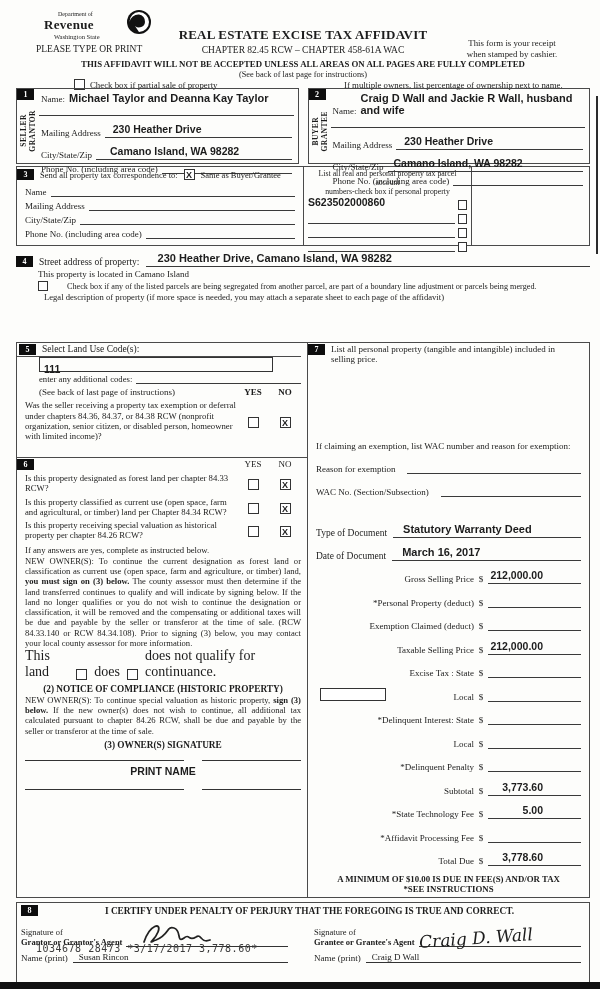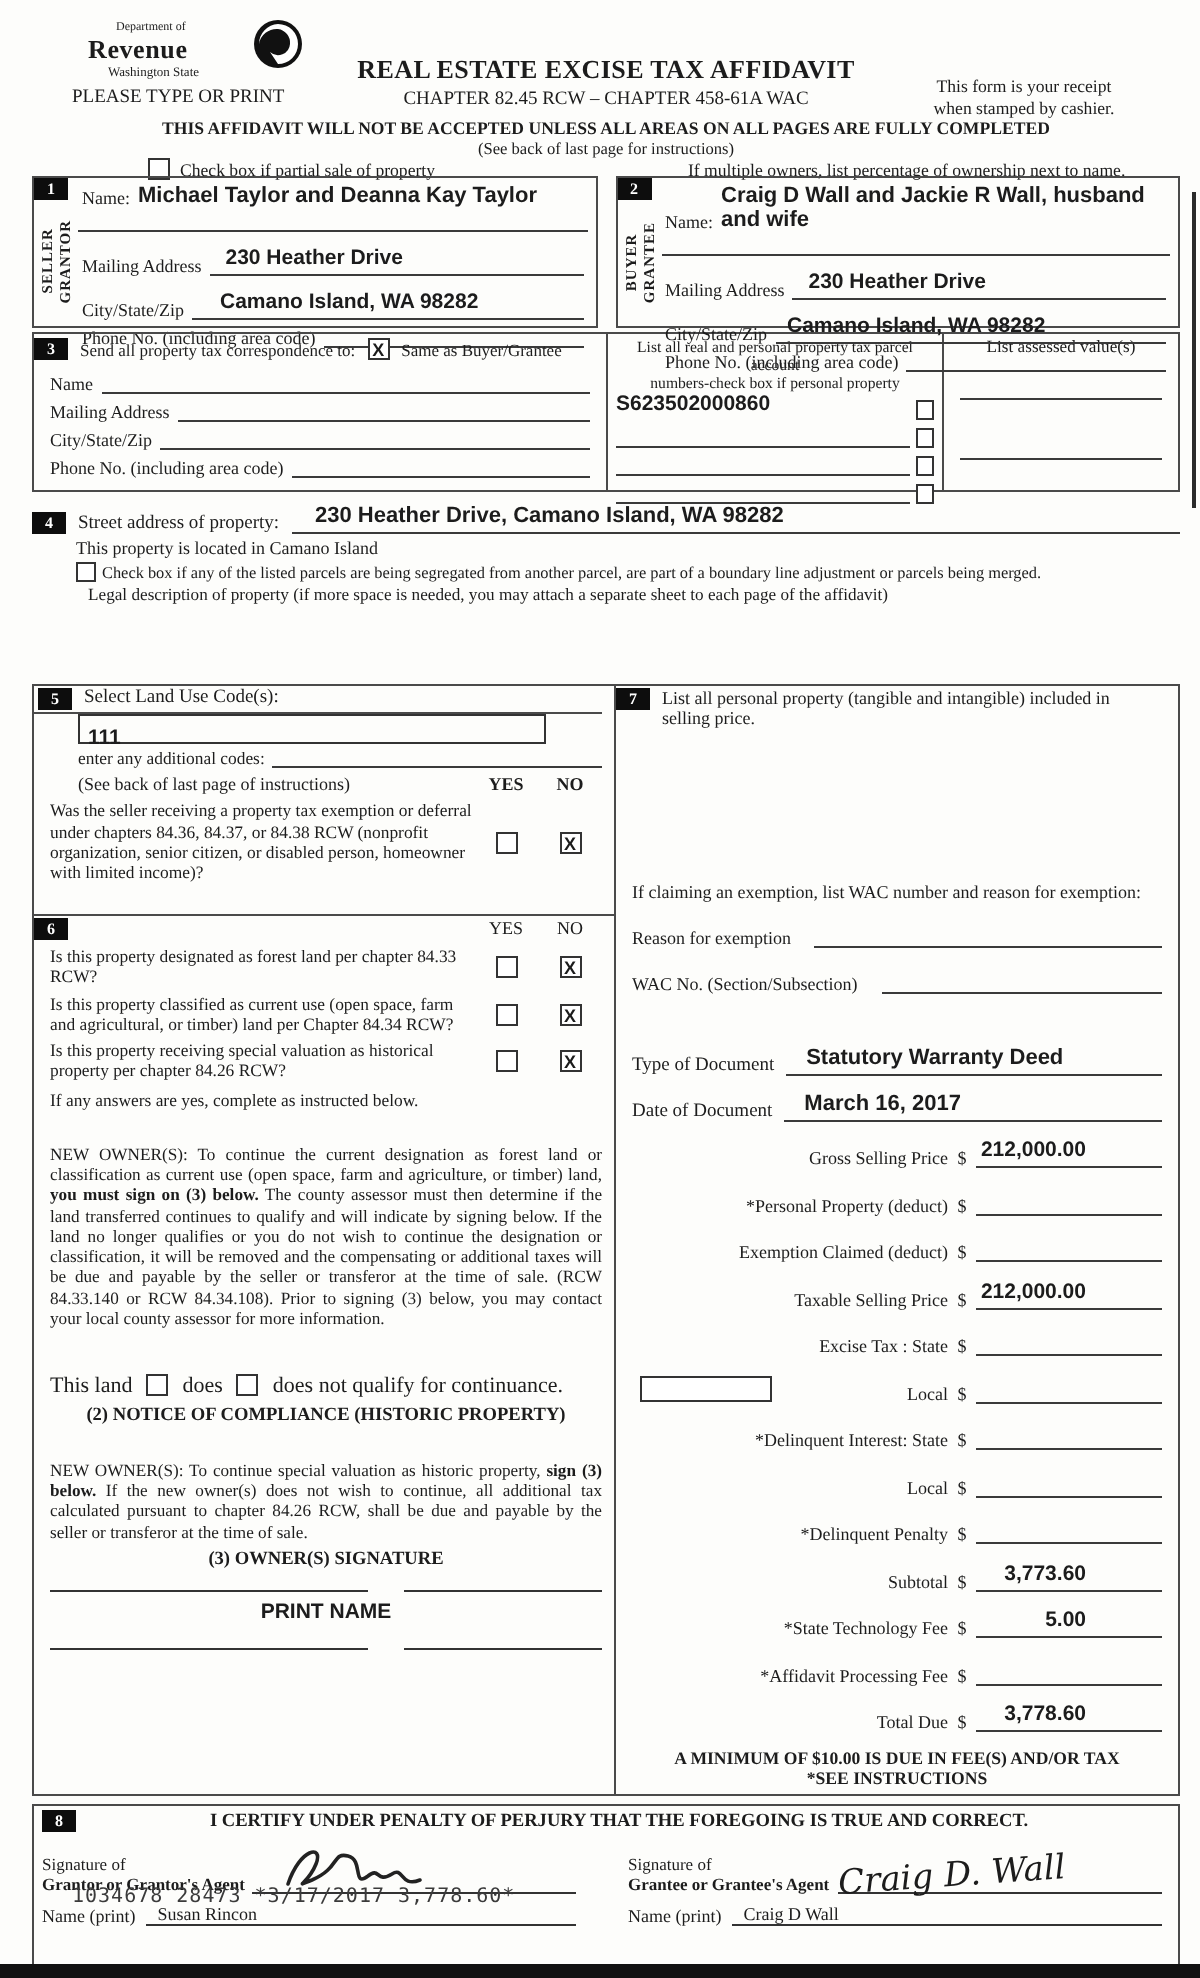--- a/index.html
+++ b/index.html
@@ -56,43 +56,43 @@
   .parcel-cell { width:168px; border-right:1px solid #4a4a4a; padding:2px 4px; }
   .assessed-cell { flex:1; padding:2px 8px; }
   .small-hdr { font-size:7.8px; text-align:center; line-height:9px; }
   .prow { display:flex; align-items:flex-end; gap:3px; height:14px; }
   .prow .uline { min-height:10px; }
 
   
   .sec4 { margin-top:2px; }
   .street-row { display:flex; align-items:flex-end; gap:6px; }
   .street-row .lbl { font-size:9.5px; }
-  .seg-row { display:flex; gap:3px; align-items:center; margin:2px 0 0 22px; font-size:8.2px; }
+  .seg-row { display:flex; gap:19px; align-items:center; margin:2px 0 0 22px; font-size:8.2px; }
   .located { font-size:9px; margin:2px 0 0 22px; }
   .legal-lbl { font-size:8.6px; margin:1px 0 0 28px; }
   .legal { font-family:"Liberation Sans", sans-serif; font-weight:bold; font-size:11px; line-height:14px; margin:6px 4px 0 4px; }
 
   
   .mid { display:flex; margin-top:40px; align-items:stretch; }
   .leftcol { width:292px; display:flex; flex-direction:column; }
   .box { border:1px solid #4a4a4a; }
   .sec5 { height:116px; padding:0 6px 2px 0; }
   .sec6 { flex:1; border-top:none; padding:0 6px 3px 8px; }
   .sec7 { flex:1; border-left:none; padding:0 8px 3px 8px; display:flex; flex-direction:column; }
   .hdr-row { display:flex; gap:6px; align-items:flex-start; }
   .yn-head { display:flex; margin-left:auto; font-size:9px; font-weight:normal; }
   .yn-head span { width:32px; text-align:center; }
   .q-row { display:flex; align-items:center; margin-top:3px; }
   .q-text { flex:1; font-size:8.7px; line-height:10.3px; }
   .yn-cells { display:flex; flex:none; }
   .yn-cells span.cell { width:32px; text-align:center; }
   .code-box { border:1px solid #333; width:234px; height:15px; margin-left:22px; padding:1px 4px; }
-  .para { font-size:8.6px; line-height:10.2px; text-align:justify; margin-top:17px; }
+  .para { font-size:8.6px; line-height:10.2px; text-align:justify; margin-top:1px; }
   .notice-title { font-weight:bold; font-size:9.3px; text-align:center; margin-top:4px; }
-  .land-row { display:flex; align-items:flex-start; gap:7px; font-size:11px; margin-top:23px; }
+  .land-row { display:flex; align-items:flex-end; gap:7px; font-size:14px; margin-top:0; }
   .sigpair { display:flex; gap:18px; margin-top:12px; }
   .sigpair .left { flex:1.6; } .sigpair .right { flex:1; }
   .sline { border-top:1px solid #333; }
   .scap { font-weight:bold; font-size:9px; text-align:center; margin-top:1px; }
   .printname { font-weight:bold; font-size:10.5px; font-family:"Liberation Sans", sans-serif; text-align:center; margin-top:4px; }
 
   
   .claim { font-size:9px; margin-top:14px; }
   .wacrow { margin-top:12px; }
   .docrow { display:flex; align-items:flex-end; gap:6px; margin-top:4px; }
@@ -245,29 +245,20 @@
             </div>
         <div class="prow">
               <span class="uline"></span>
               <span class="cb cb-sm"></span>
             </div>
         <div class="prow">
               <span class="uline"></span>
               <span class="cb cb-sm"></span>
             </div>
       </div>
-      <div class="assessed-cell">
-        <div class="small-hdr" style="font-size:8.6px;">List assessed value(s)</div>
-        <div class="prow" style="margin-top:8px;">
-              <span class="uline"></span>
-            </div>
-        <div class="prow" style="margin-top:16px;">
-              <span class="uline"></span>
-            </div>
-      </div>
     </div>
   </div>
 
   <div class="sec4">
     <div class="street-row">
       <span class="badge">4</span>
       <span class="lbl">Street address of property:</span>
       <span class="uline"><span class="bval" style="margin-left:12px; font-size:11px;">230 Heather Drive, Camano Island, WA 98282</span></span>
     </div>
     <div class="located">This property is located in Camano Island</div>

